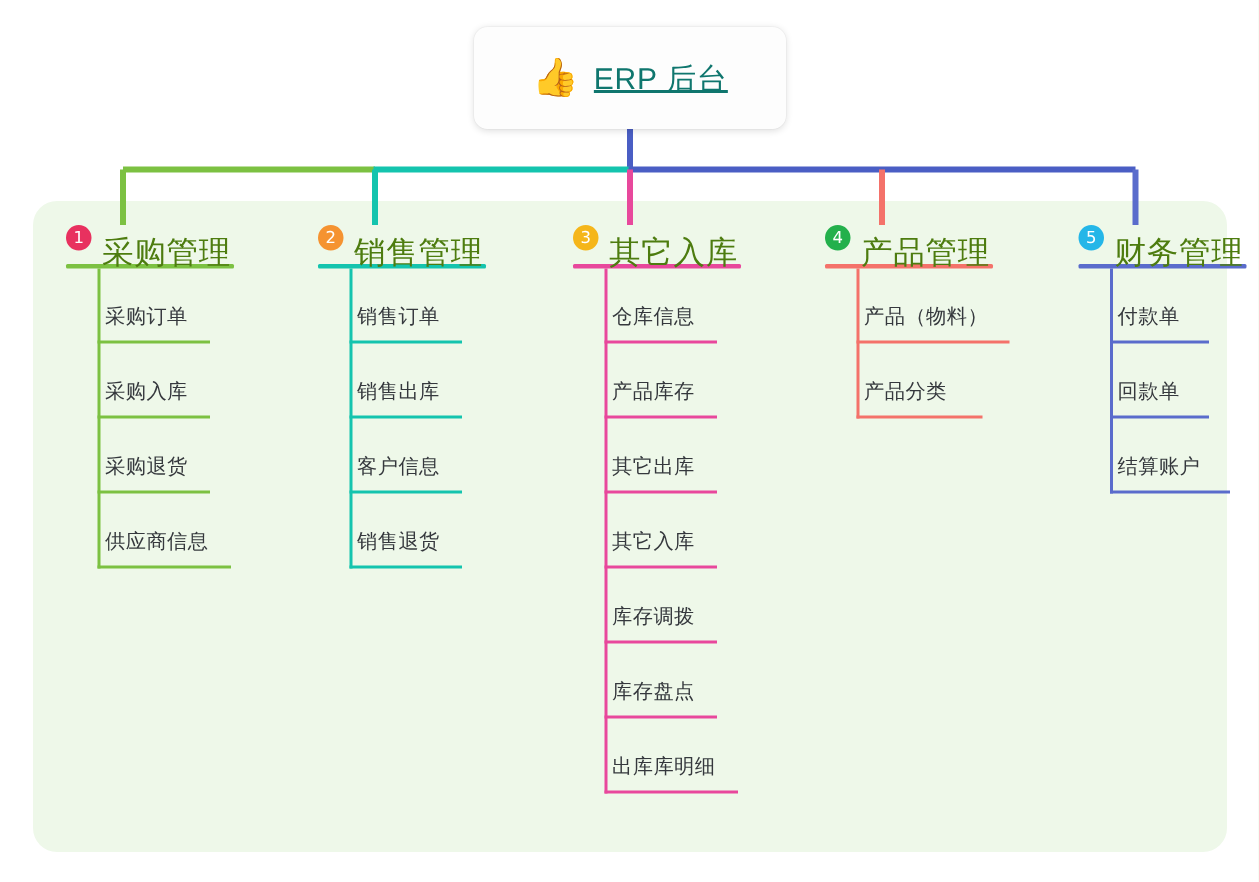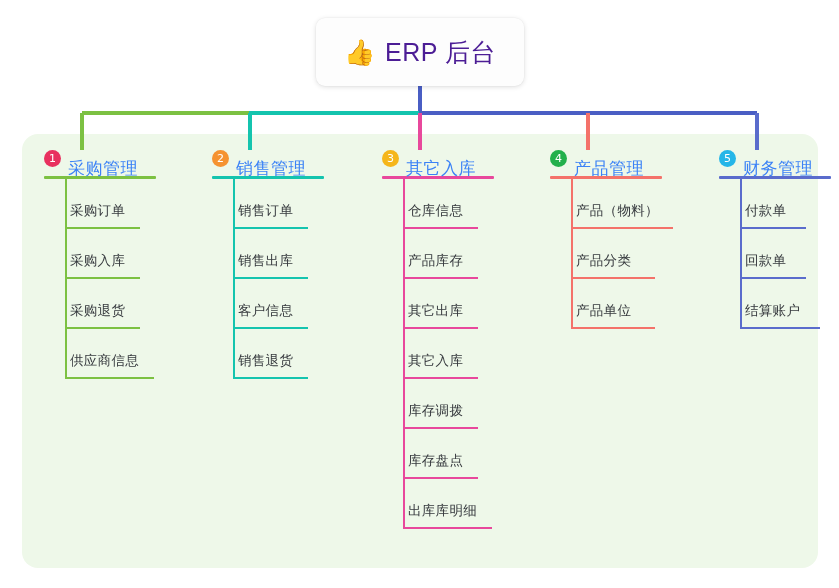--- a/index.html
+++ b/index.html
@@ -37,24 +37,25 @@
     justify-content: center;
     gap: 10px;
     box-sizing: border-box;
   }
   .root-emoji {
     font-size: 25px;
     line-height: 1;
     display: block;
   }
   .root-title {
-    font-size: 25px;
-    color: #4c1d95;
+    font-size: 20px;
+    color: #0f766e;
     letter-spacing: 0.5px;
     white-space: nowrap;
+    text-decoration: underline;
   }
 
   
   .panel {
     position: absolute;
     left: 22px;
     top: 134px;
     width: 796px;
     height: 434px;
     background: #eef8e9;
@@ -88,22 +89,22 @@
     height: 17px;
     border-radius: 50%;
     color: #ffffff;
     font-size: 11px;
     line-height: 17px;
     text-align: center;
     font-family: "DejaVu Sans", sans-serif;
     flex: 0 0 auto;
   }
   .col-title {
-    font-size: 17px;
-    color: #3b82f6;
+    font-size: 21px;
+    color: #4d7c0f;
     letter-spacing: 0.5px;
     margin-top: 20px;
   }
   .col-underline {
     height: 3px;
     border-radius: 1px;
     margin-top: 6px;
   }
 
   .leaf-list {
@@ -270,24 +271,20 @@
         <div class="leaf-list">
           <div class="leaf-spine" style="background: rgb(244, 114, 106);"></div>
           <div class="leaf">
             <span class="leaf-label">产品（物料）</span>
             <div class="leaf-underline" style="width: 102px; background: rgb(244, 114, 106);"></div>
           </div>
           <div class="leaf">
             <span class="leaf-label">产品分类</span>
             <div class="leaf-underline" style="width: 84px; background: rgb(244, 114, 106);"></div>
           </div>
-          <div class="leaf">
-            <span class="leaf-label">产品单位</span>
-            <div class="leaf-underline" style="width: 84px; background: rgb(244, 114, 106);"></div>
-          </div>
         </div>
       </div>
       <div class="column" style="left: 719px;">
         <div class="col-header">
           <span class="badge" style="background: rgb(37, 182, 232);">5</span>
           <span class="col-title">财务管理</span>
         </div>
         <div class="col-underline" style="width: 112px; background: rgb(90, 108, 204);"></div>
         <div class="leaf-list">
           <div class="leaf-spine" style="background: rgb(90, 108, 204);"></div>

